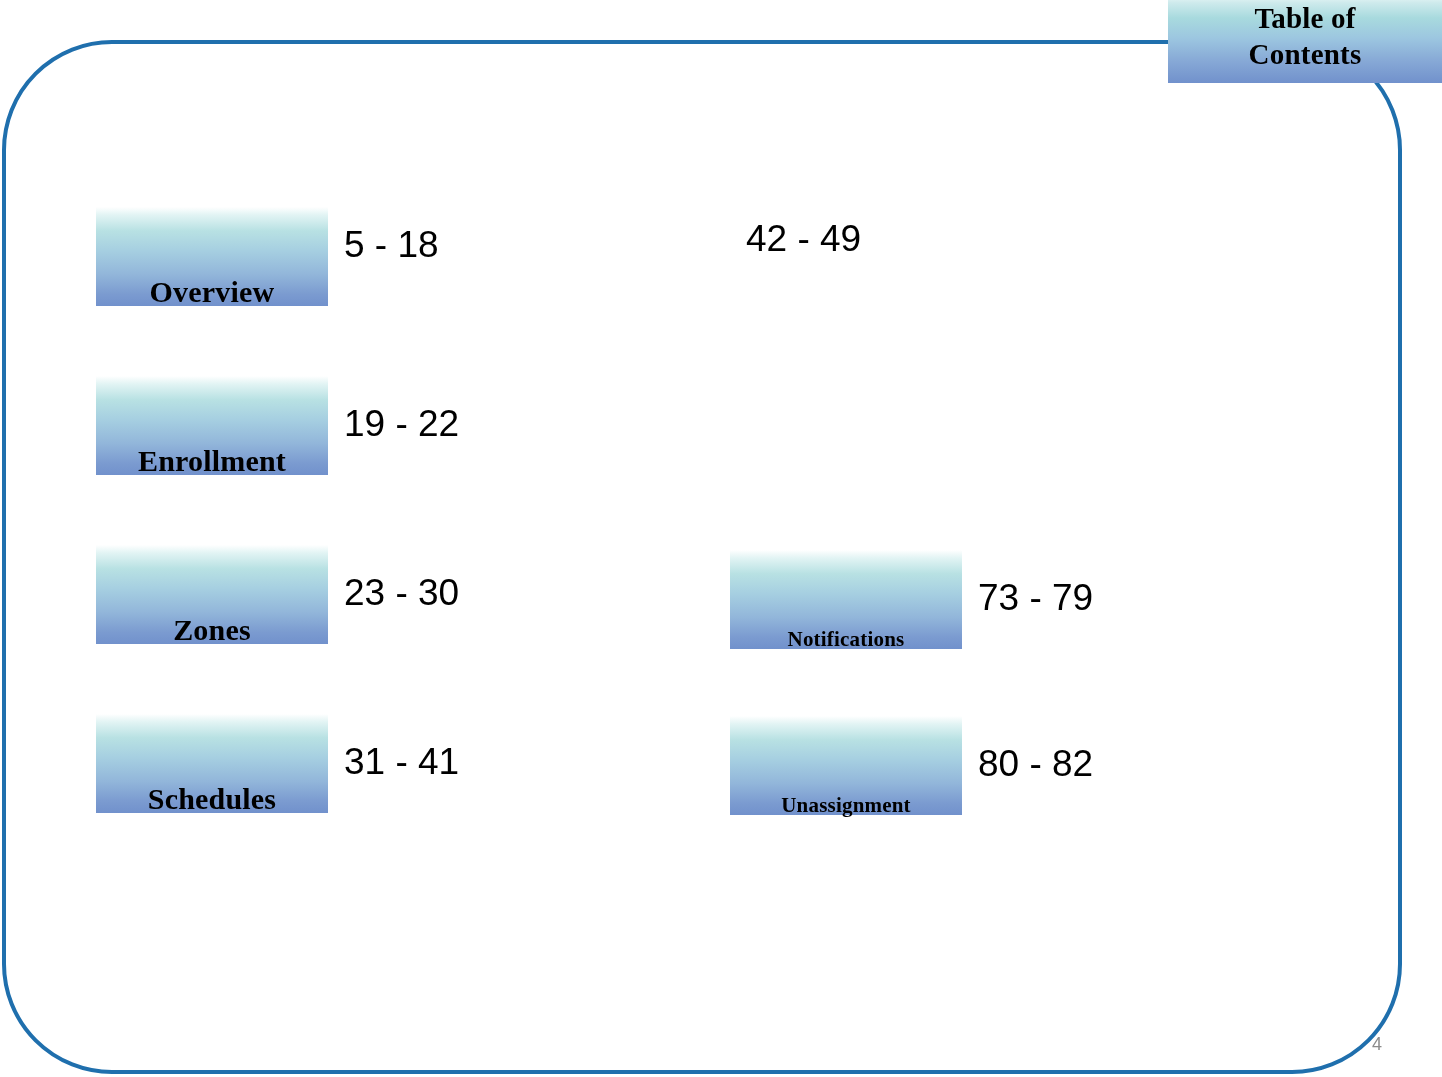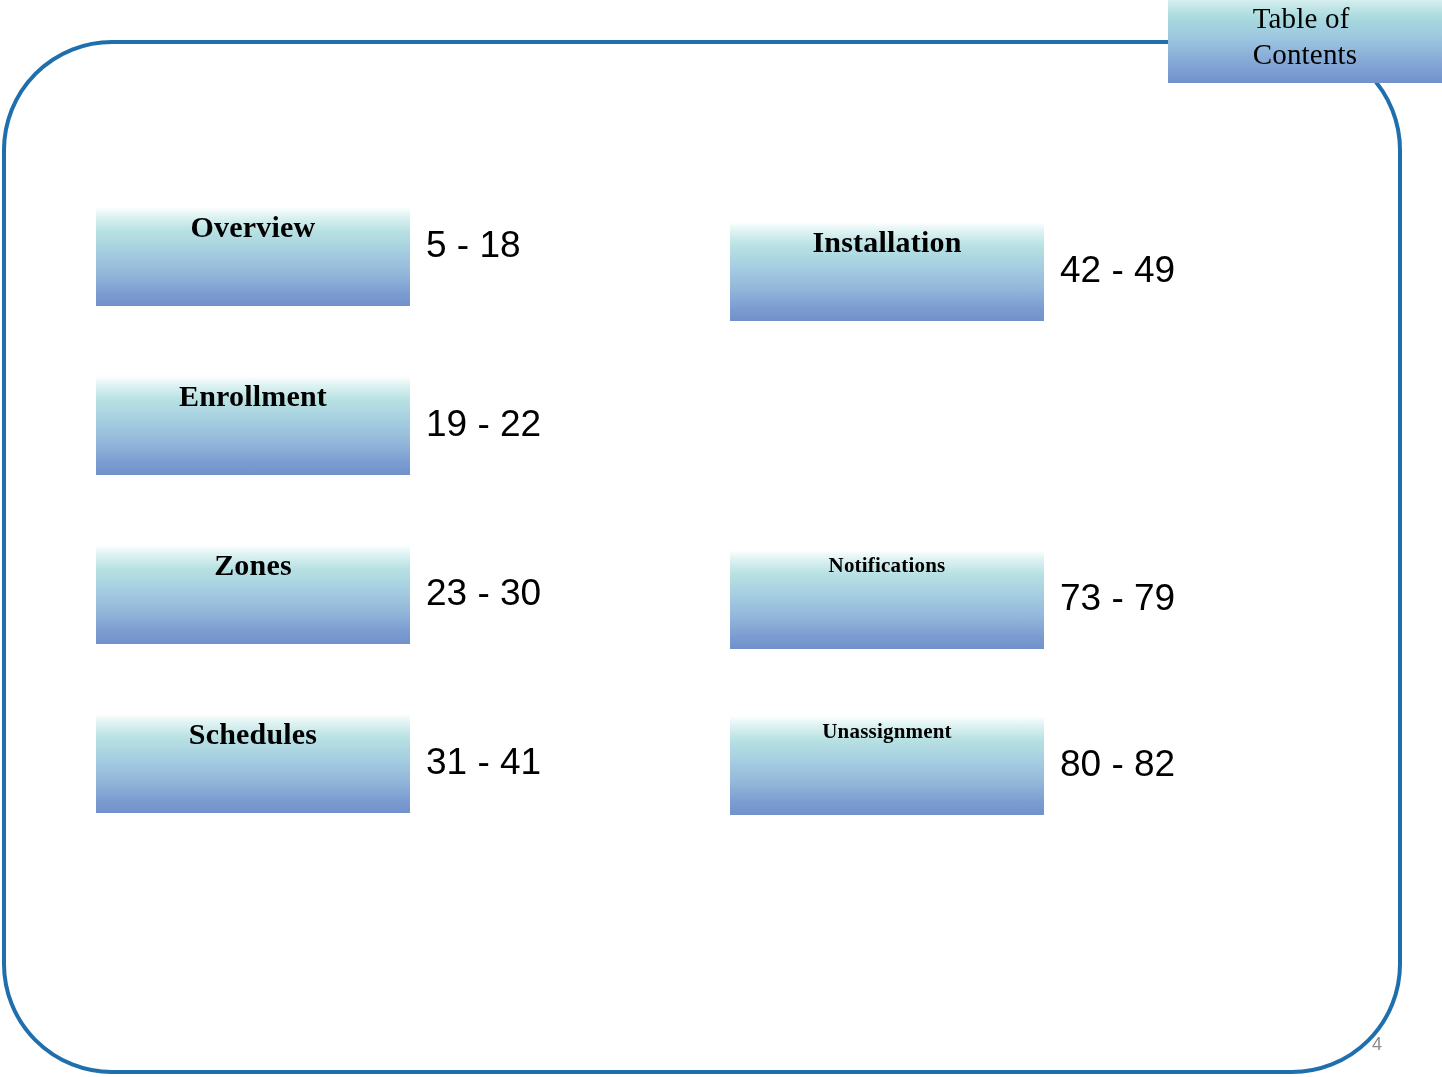--- a/index.html
+++ b/index.html
@@ -52,57 +52,57 @@
                 #9cc6e0 52%,
                 #87a9d6 76%,
                 #7191cc 100%);
     display: flex;
     align-items: center;
     justify-content: center;
     box-sizing: border-box;
   }
   #title-tab .tab-text {
     font-family: "Liberation Serif", serif;
-    font-weight: normal;
+    font-weight: bold;
     font-size: 29px;
     line-height: 1.22;
     color: #000000;
-    text-align: left;
+    text-align: center;
     letter-spacing: 0.2px;
     white-space: pre-line;
   }
 
   
   #toc-columns {
     position: absolute;
     left: 0;
     top: 0;
     width: 1442px;
     height: 1077px;
   }
 
   .toc-entry {
     position: absolute;
     display: flex;
     align-items: center;
   }
 
   .toc-chip {
-    width: 314px;
+    width: 232px;
     height: 99px;
     background: linear-gradient(to bottom,
                 #ffffff 0%,
                 #e2f4f4 8%,
                 #b8e1e3 24%,
                 #a6cfe1 44%,
                 #92b6da 68%,
                 #7b9bd0 88%,
                 #7191cc 100%);
     display: flex;
-    align-items: flex-start;
+    align-items: flex-end;
     justify-content: center;
     box-sizing: border-box;
   }
   .toc-chip .chip-label {
     font-family: "Liberation Serif", serif;
     font-weight: bold;
     font-size: 30px;
     color: #000000;
     white-space: nowrap;
     letter-spacing: 0.2px;
@@ -185,23 +185,20 @@
   </div>
 
   <div class="toc-entry col-left row-4">
     <div class="toc-chip">
       <span class="chip-label">Schedules</span>
     </div>
     <span class="toc-pages">31 - 41</span>
   </div>
 
   <div class="toc-entry col-right row-1">
-    <div class="toc-chip">
-      <span class="chip-label">Installation</span>
-    </div>
     <span class="toc-pages">42 - 49</span>
   </div>
 
 
   <div class="toc-entry col-right row-3">
     <div class="toc-chip narrow">
       <span class="chip-label">Notifications</span>
     </div>
     <span class="toc-pages">73 - 79</span>
   </div>

